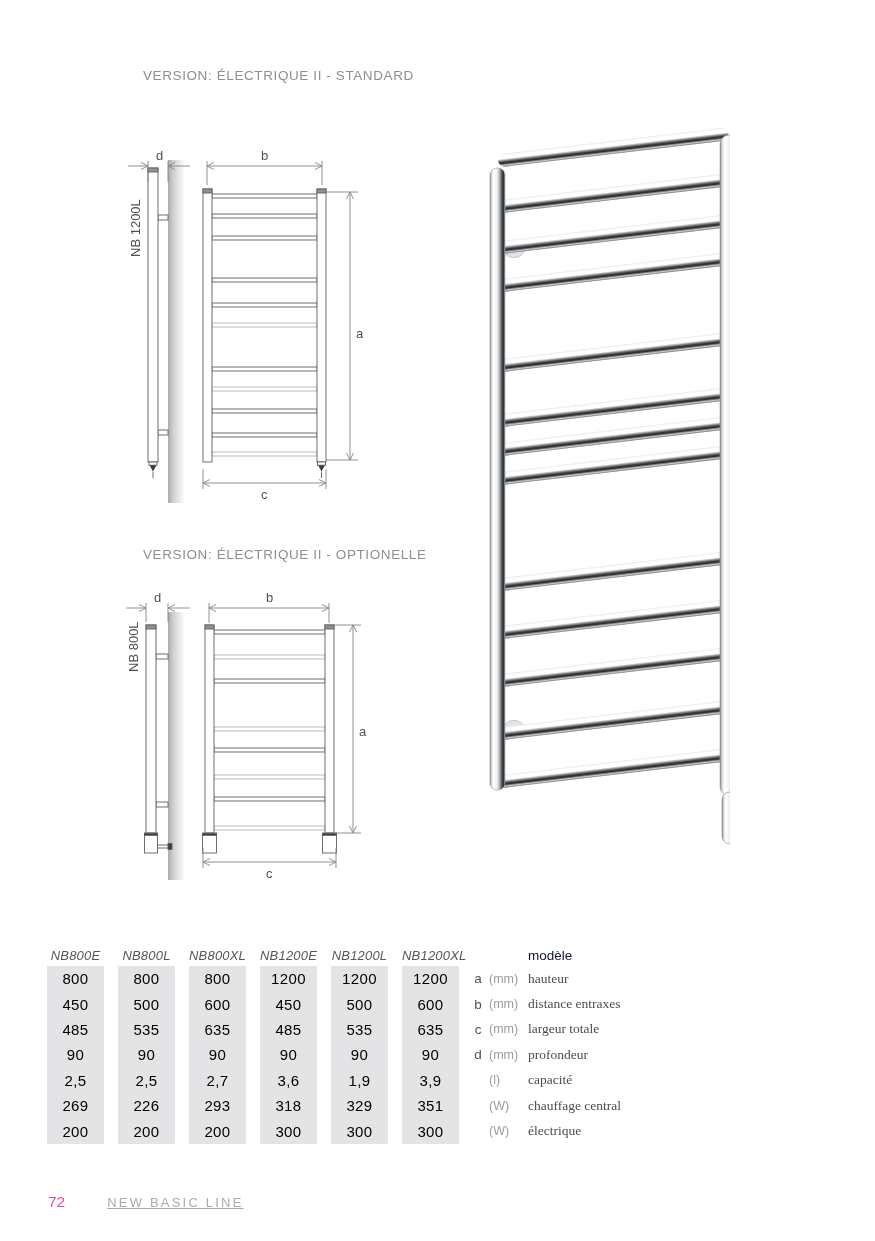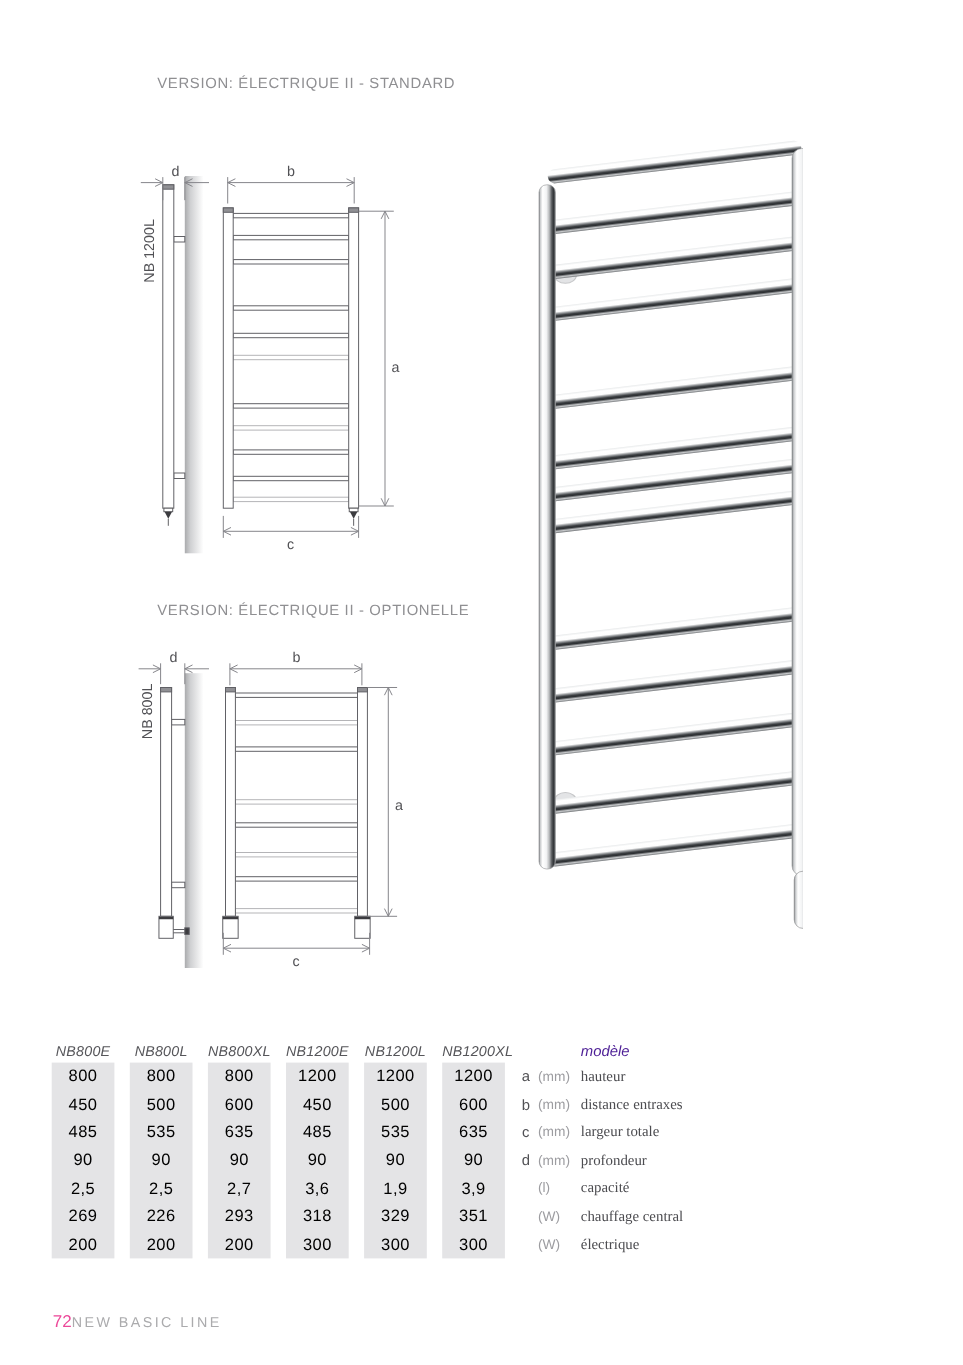--- a/index.html
+++ b/index.html
@@ -15,28 +15,28 @@
   .spec-grid{position:absolute;left:47px;top:944px;display:grid;
              grid-template-columns:repeat(6,57px);column-gap:14px;
              grid-template-rows:22px repeat(7,25.4px);}
   .spec-grid .hd{font-size:13px;color:#56565a;text-align:center;align-self:center;
                  letter-spacing:.2px;white-space:nowrap;font-style:italic;}
   .spec-grid .cell{font-size:15px;color:#000000;text-align:center;align-self:center;
                    letter-spacing:.4px;}
   .legend{position:absolute;left:470px;top:944px;display:grid;
           grid-template-columns:16px 42px auto;
           grid-template-rows:22px repeat(7,25.4px);align-items:center;}
-  .legend .lg-head{grid-column:3;font-size:13.5px;color:#4c1d95;font-style:italic;}
+  .legend .lg-head{grid-column:3;font-size:13.5px;color:#0f172a;}
   .legend .dim{font-size:13.5px;color:#515155;text-align:center;}
   .legend .unit{font-size:12.5px;color:#9c9ca0;padding-left:3px;}
   .legend .lbl{font-size:13.5px;color:#4c4c50;white-space:nowrap;font-family:Liberation Serif, serif;}
 
   .footer{position:absolute;left:48px;top:1193px;display:flex;align-items:baseline;}
   .footer .pagenum{font-size:15.5px;color:#ec4899;}
-  .footer .brand{font-size:13px;color:#ababad;letter-spacing:2.2px;}
+  .footer .brand{font-size:13px;color:#ababad;letter-spacing:2.2px;margin-left:42px;text-decoration:underline;}
 
   svg text{font-family:"Liberation Sans", sans-serif;}
   .abs{position:absolute;}
 </style>
 </head>
 <body>
 
 <div class="page">
 
   <div class="heading h-standard">VERSION: ÉLECTRIQUE II - STANDARD</div>

